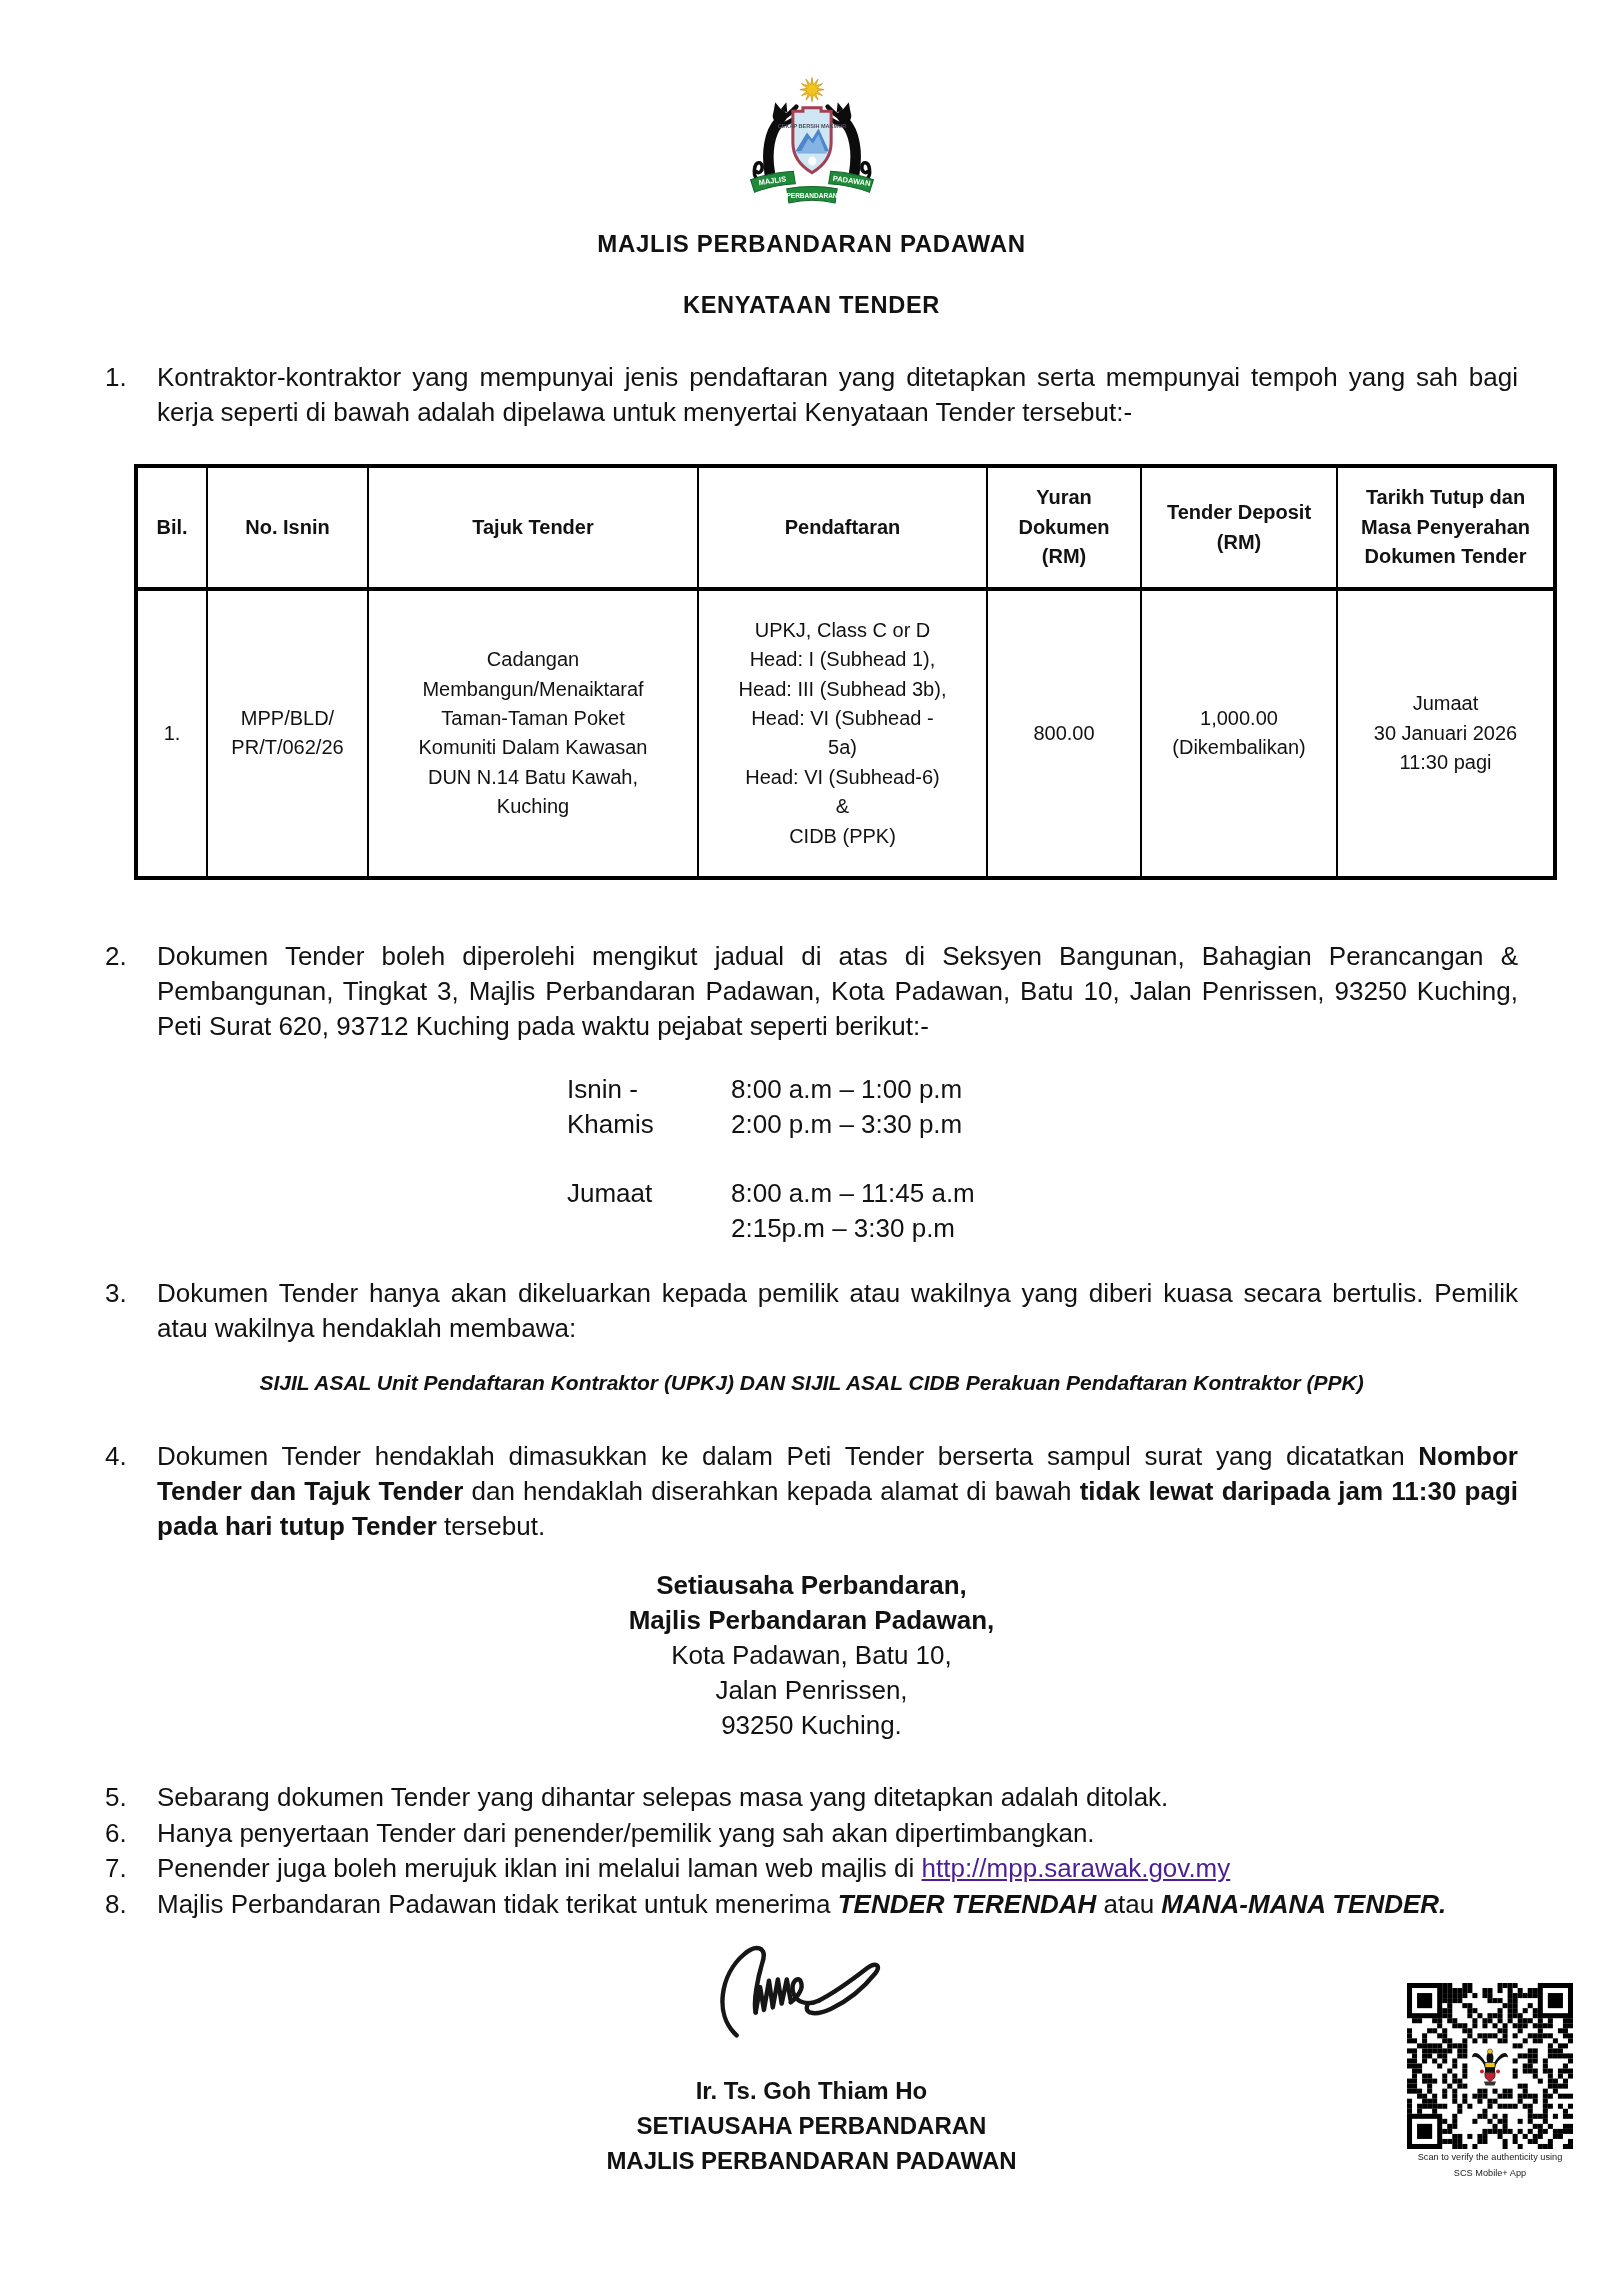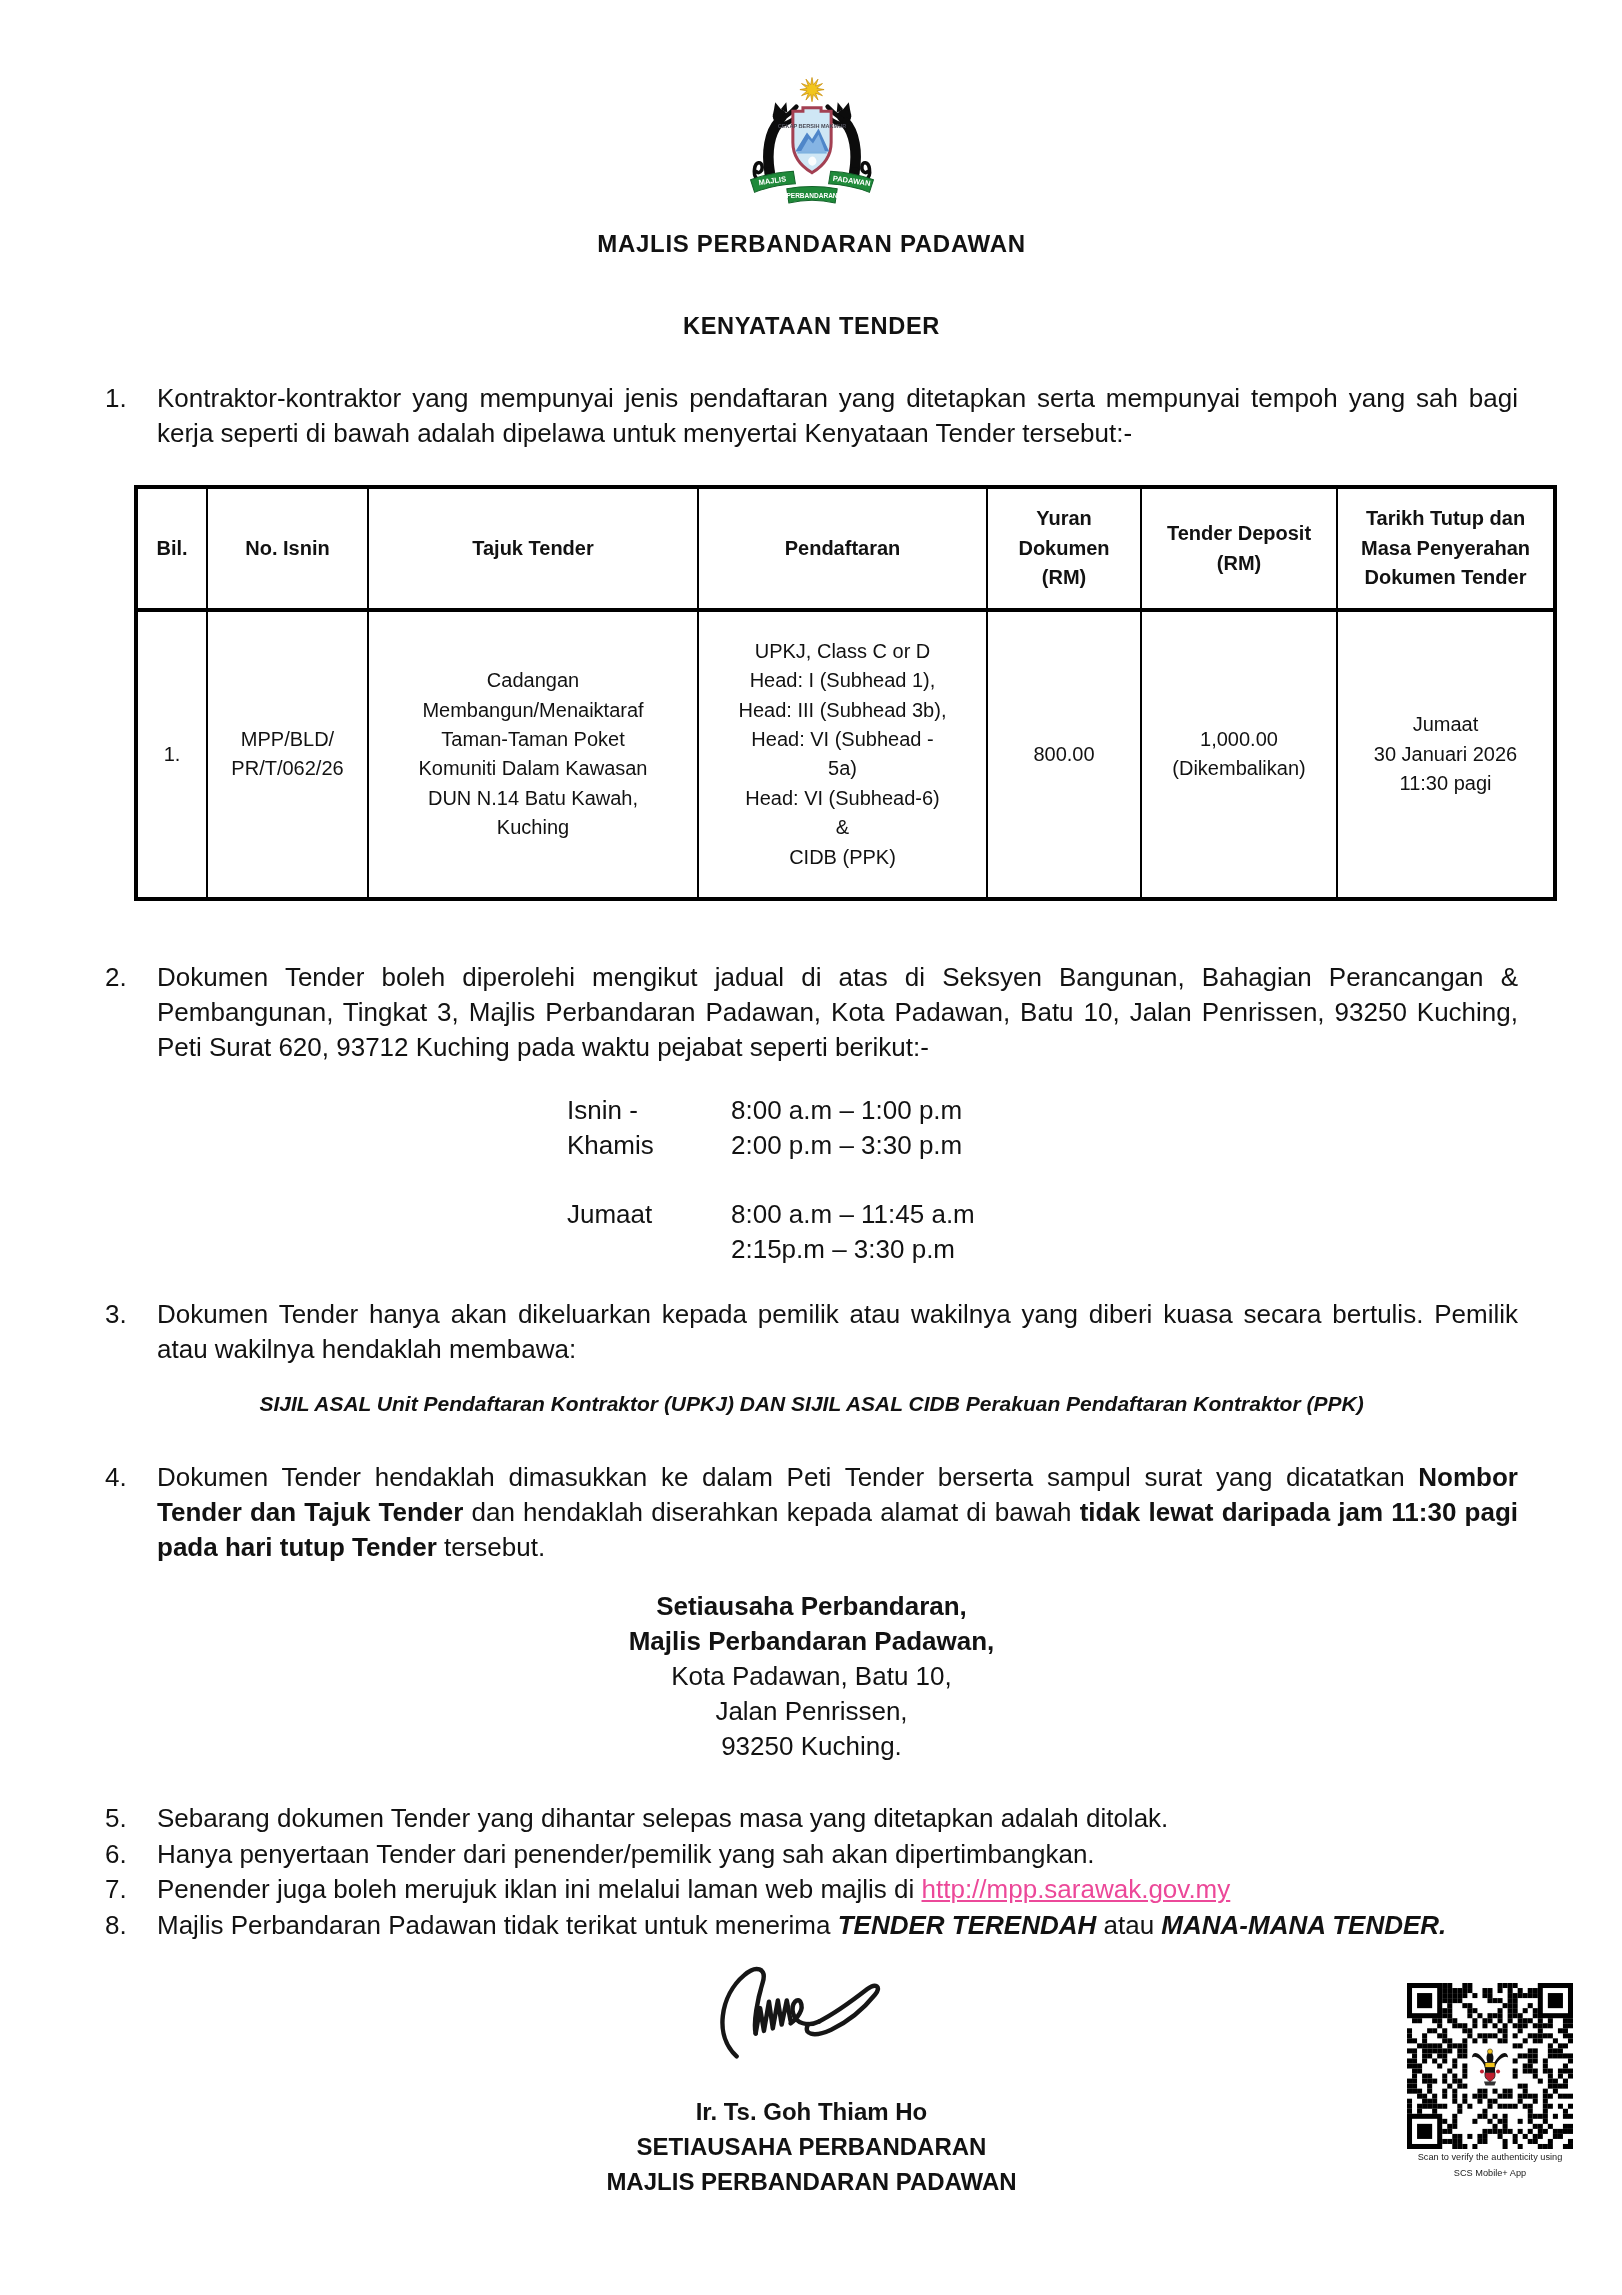--- a/index.html
+++ b/index.html
@@ -9,21 +9,21 @@
     background:#ffffff;
     font-family:"Liberation Sans", sans-serif;
     color:#121212;
     font-size:26px;
     line-height:35px;
     overflow:hidden;
   }
   .content{padding:0 105px;}
   .logo-wrap{padding-top:76px;text-align:center;}
   .org-title{margin-top:9.2px;font-size:24px;line-height:27.5px;font-weight:bold;letter-spacing:0.7px;text-align:center;}
-  .doc-title{margin-top:55px;font-size:23.6px;line-height:27.5px;font-weight:bold;letter-spacing:0.7px;text-align:center;}
+  .doc-title{margin-top:34px;font-size:23.6px;line-height:27.5px;font-weight:bold;letter-spacing:0.7px;text-align:center;}
 
   .clause{display:flex;}
   .clause .num{flex:0 0 52px;}
   .clause .body{flex:1;text-align:justify;}
   .clause.single .body{text-align:left;}
   .m-c1{margin-top:41px;}
   .m-c2{margin-top:59px;}
   .m-c3{margin-top:30px;}
   .m-c4{margin-top:39px;}
   .m-group{margin-top:37px;}
@@ -59,21 +59,21 @@
   .hours .day{flex:0 0 164px;}
   .hours .gap{height:34px;}
 
   .sijil{margin-top:19.6px;text-align:center;font-weight:bold;font-style:italic;font-size:21px;}
 
   .address{margin-top:23.6px;text-align:center;}
   .address .b{font-weight:bold;}
 
   .b{font-weight:bold;}
   .i{font-style:italic;}
-  a.link{color:#ec4899;text-decoration:underline;}
+  a.link{color:#4c1d95;text-decoration:underline;}
 
   .sig-wrap{margin-top:5.2px;text-align:center;}
   .name-block{margin-top:13px;text-align:center;font-weight:bold;font-size:24px;line-height:35px;}
 
   .qr-block{position:absolute;left:1407px;top:1983px;width:166px;text-align:center;}
   .qr-block svg{display:block;}
   .qr-caption{font-size:9.2px;line-height:14.4px;color:#222;margin-top:1.3px;white-space:nowrap;}
 </style>
 </head>
 <body>

